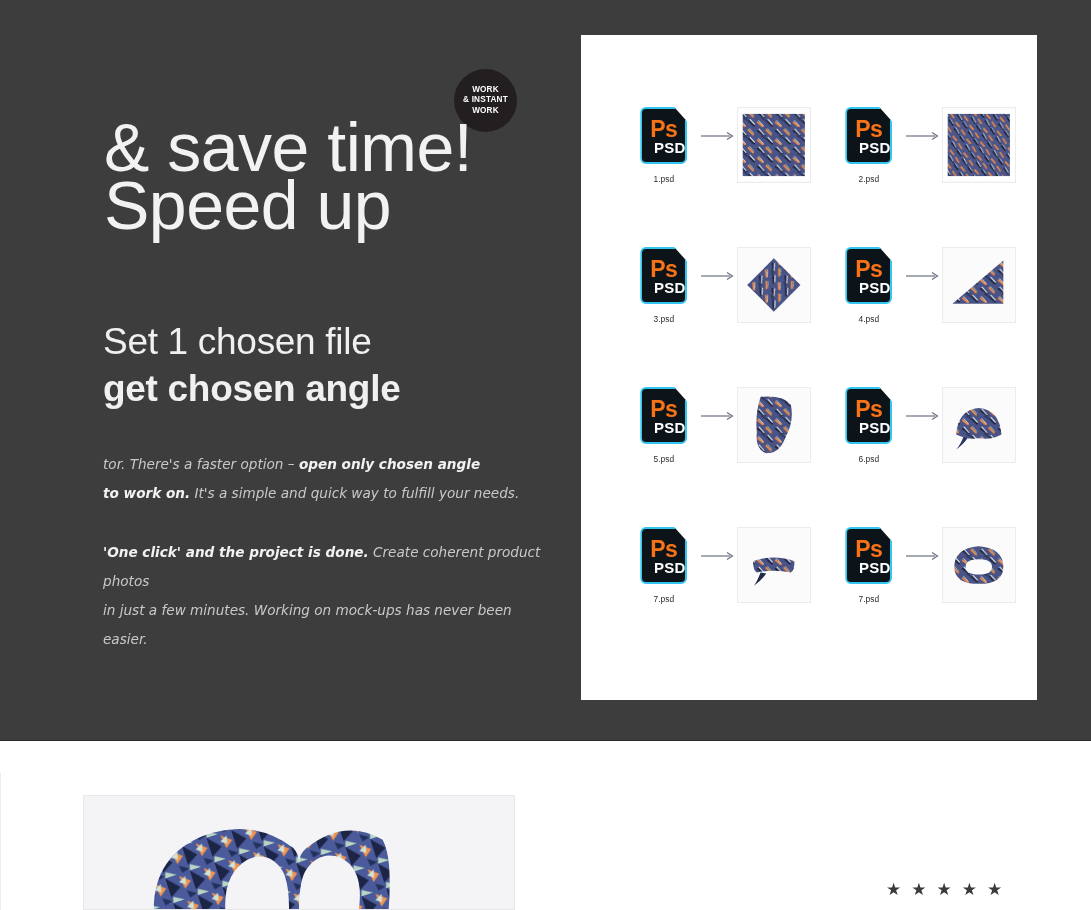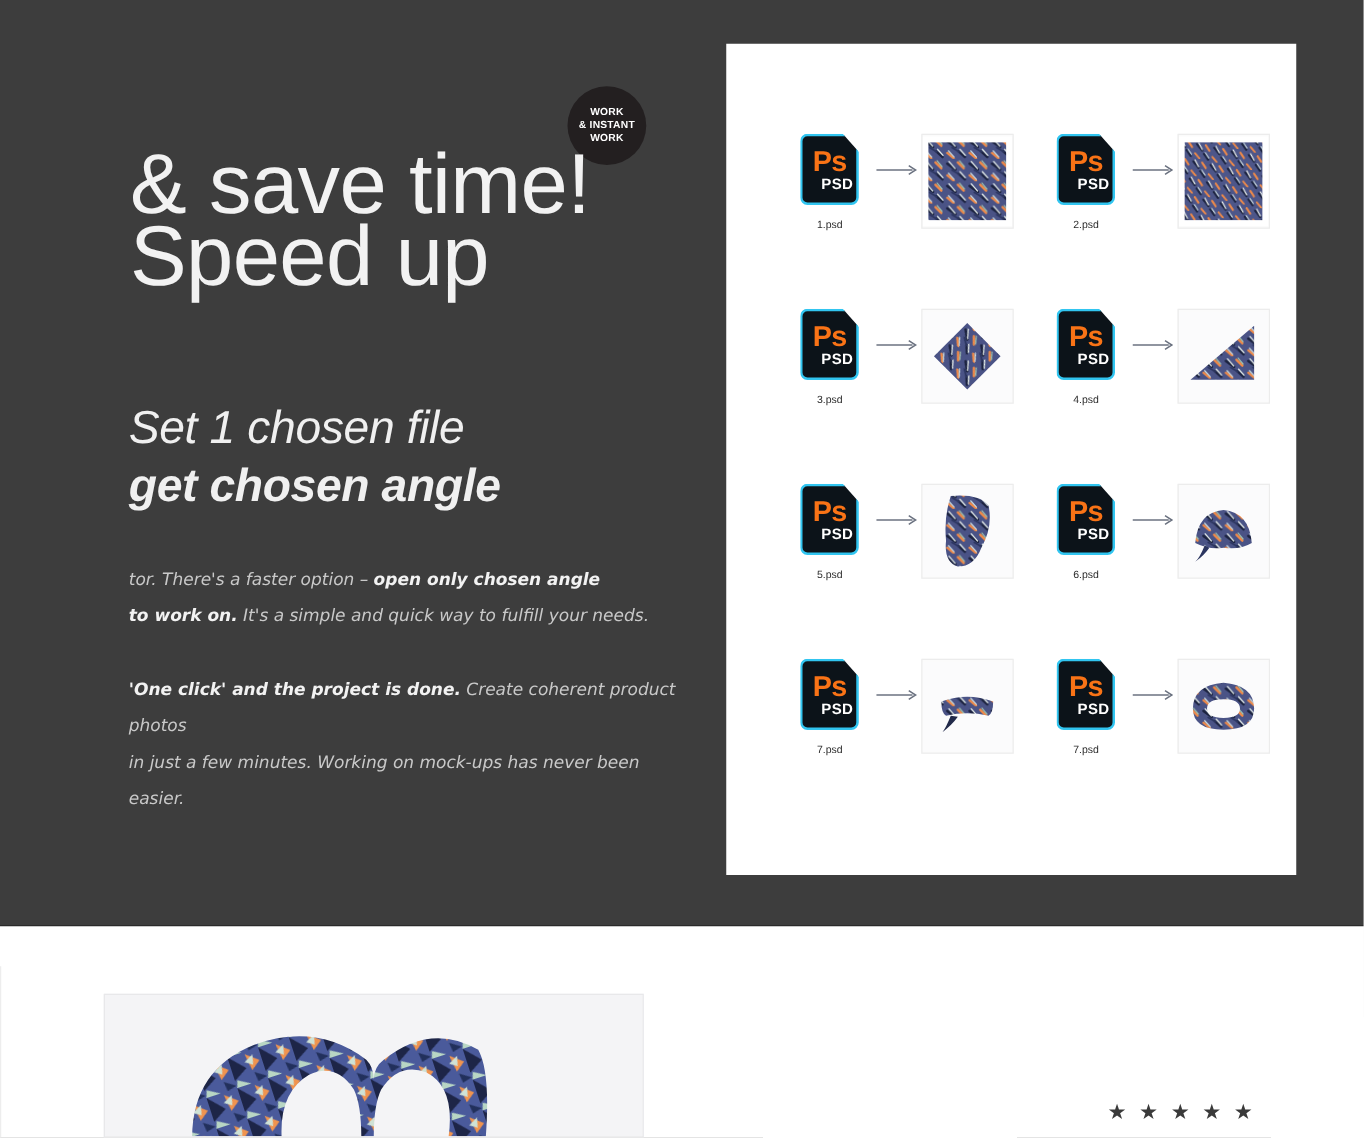--- a/index.html
+++ b/index.html
@@ -74,21 +74,20 @@
     left: 103px; top: 318px;
     width: 470px;
     color: #f0f0f0;
   }
   #subhead .sl {
     display: block;
     font-size: 37px;
     font-weight: 300;
     line-height: 47px;
     letter-spacing: -0.3px;
-    font-style: italic;
   }
   #subhead .sl.bold { font-weight: 700; }
 
   
   .para {
     position: absolute;
     left: 103px;
     width: 452px;
     color: #c9c9c9;
     font-size: 13.6px;
@@ -148,21 +147,21 @@
   .psd-icon .ps {
     color: #f97316;
     font-size: 23px;
     font-weight: bold;
     line-height: 21px;
     letter-spacing: -0.5px;
     margin-top: 2px;
   }
   .psd-icon .psd {
     color: #ffffff;
-    font-size: 12px;
+    font-size: 15px;
     font-weight: bold;
     line-height: 13px;
     letter-spacing: .3px;
     margin-top: 1px;
     margin-left: 12px;
   }
   .psd-label {
     margin-top: 10px;
     font-size: 8.4px;
     color: #2b2b2b;

